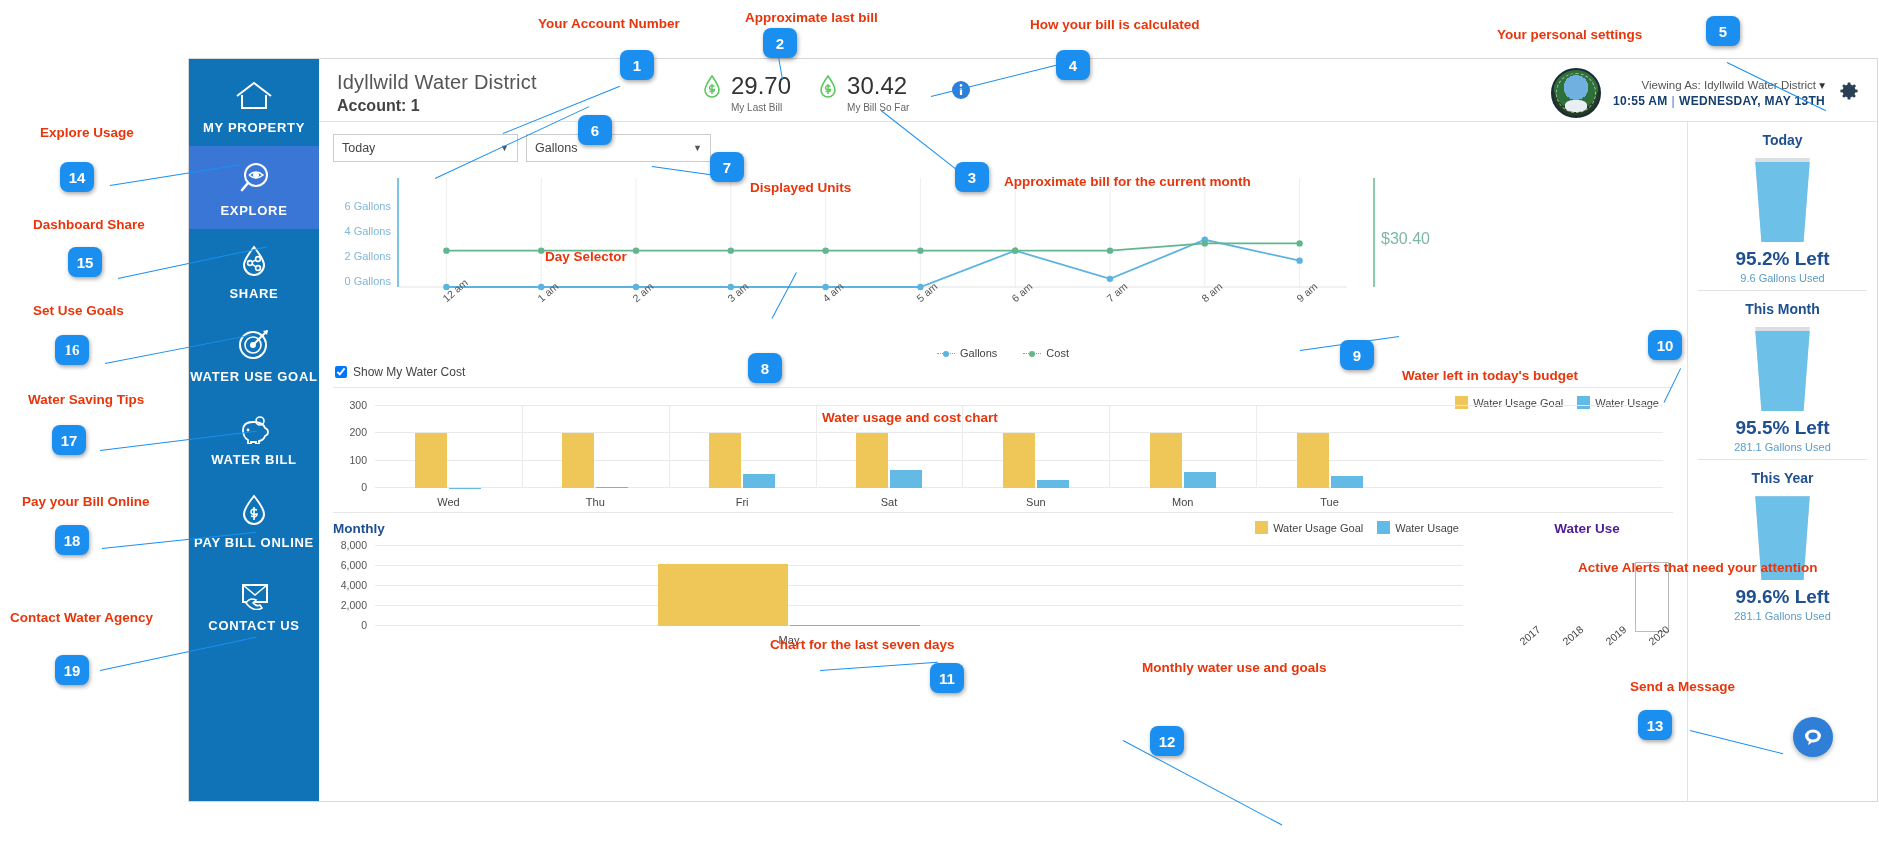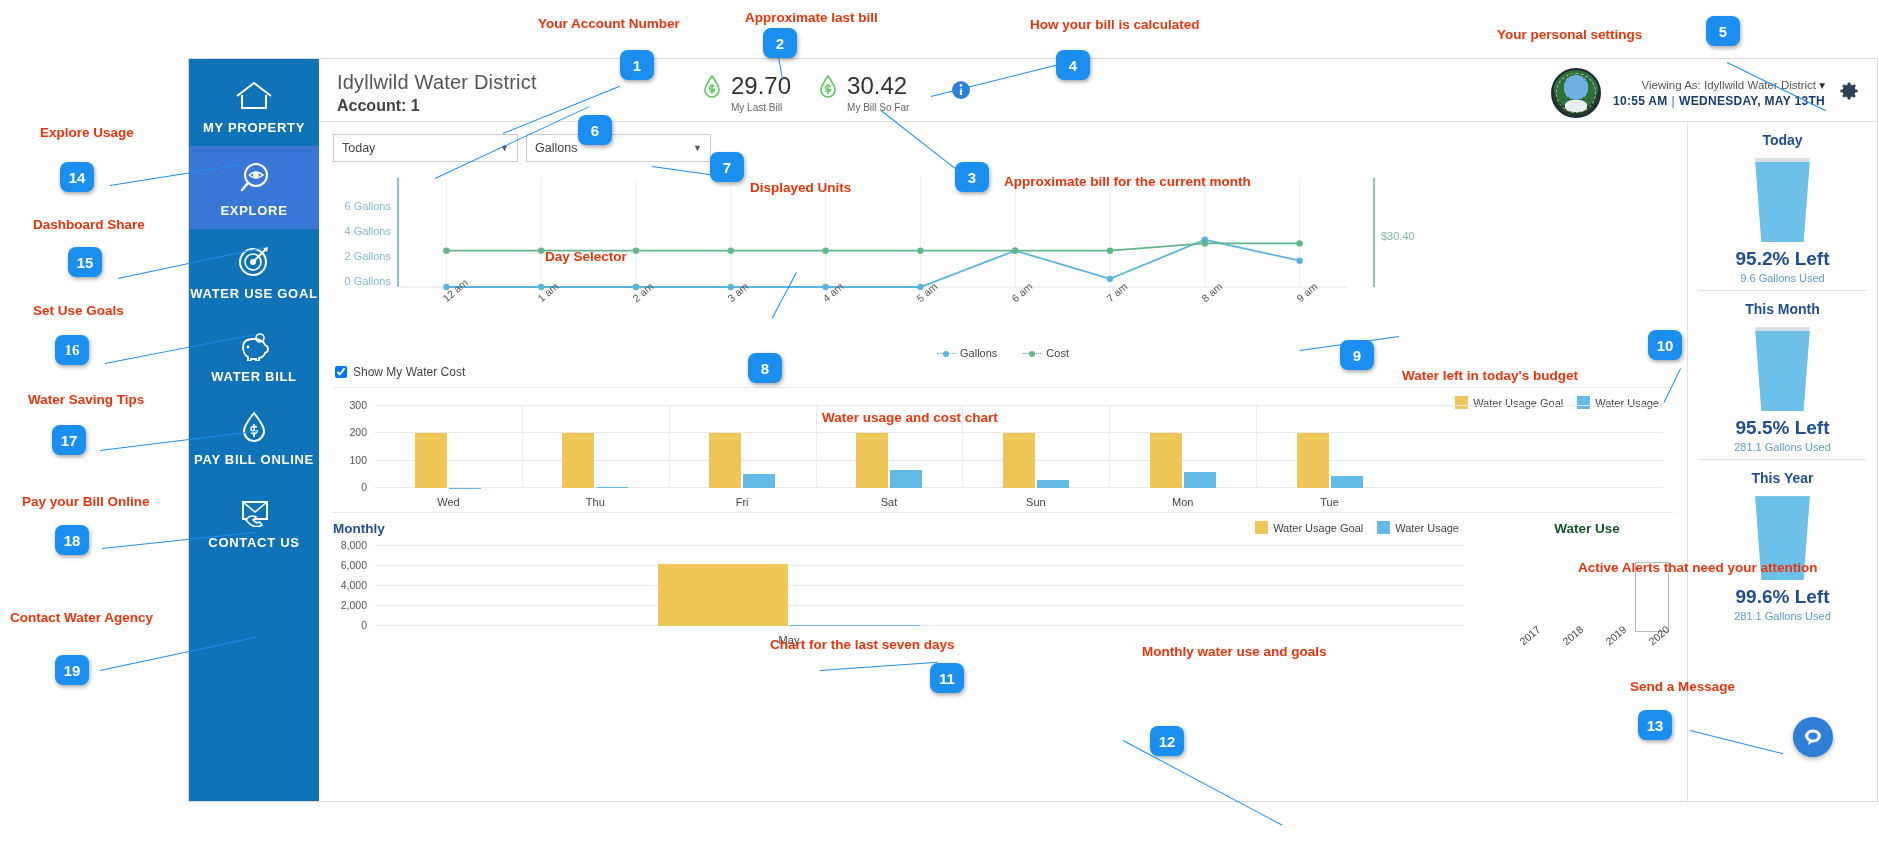--- a/index.html
+++ b/index.html
@@ -67,21 +67,21 @@
           border-left:2px solid #7fc4e0; }
   .xlab { position:absolute; font-size:10.5px; color:#555; transform:rotate(-40deg);
           transform-origin:left top; white-space:nowrap; }
   .legend-h { display:flex; justify-content:center; gap:26px; font-size:11px; color:#444; margin-top:2px;}
   .lg { display:flex; align-items:center; gap:5px; }
   .dash { width:18px; height:0; border-top:1.5px dotted #5bb4e0; position:relative; }
   .dash.green { border-top-color:#63b58e; }
   .dash:after { content:""; position:absolute; left:6px; top:-3px; width:6px; height:6px;
                 border-radius:50%; background:#5bb4e0; }
   .dash.green:after { background:#63b58e; }
-  .costlbl { position:absolute; font-size:11px; color:#7fb8a0; }
+  .costlbl { position:absolute; font-size:16px; color:#7fb8a0; }
   .costaxis { position:absolute; width:2px; background:#8cc9ad; }
   .chk { display:flex; align-items:center; gap:6px; font-size:12px; color:#444;
          padding:6px 0 8px 16px; }
   .chk input { width:12px; height:12px; margin:0; }
   .divider { border-top:1px solid #e6e6e6; margin:0 14px; }
   
   .barsec { padding:8px 14px 2px 14px; position:relative; }
   .sec-title { font-size:13.5px; font-weight:bold; color:#1d4f91; }
   .blegend { position:absolute; right:28px; top:8px; display:flex; gap:14px; font-size:11px; color:#444; }
   .sw { width:13px; height:13px; display:inline-block; margin-right:5px; vertical-align:-2px; }
@@ -93,21 +93,21 @@
   .hgrid { position:absolute; left:0; right:0; height:1px; background:#e9e9e9; }
   .vsep  { position:absolute; top:0; bottom:0; width:1px; background:#ececec; }
   .bar { position:absolute; bottom:0; }
   .bar.goal { background:#eec758; }
   .bar.use  { background:#63bbe5; }
   .bxlab { position:absolute; bottom:2px; font-size:11px; color:#444; text-align:center; }
   
   .lowrow { display:flex; }
   .monthly { flex:1; min-width:0; }
   .wateruse { width:200px; flex:0 0 200px; padding-top:8px; }
-  .wu-title { text-align:center; font-size:13.5px; font-weight:bold; color:#14532d; }
+  .wu-title { text-align:center; font-size:13.5px; font-weight:bold; color:#4c1d95; }
   .wu-plot { position:relative; height:100px; margin:14px 14px 0 14px; border:none; }
   .wu-bar { position:absolute; bottom:18px; width:34px; border:1px solid #bbb; background:#fff; }
   .wu-x { position:absolute; bottom:0; font-size:10.5px; color:#444;
           transform:rotate(-40deg); transform-origin:left top; white-space:nowrap; }
   
   .gauge { text-align:center; padding:10px 0 6px 0; }
   .gauge h4 { margin:0; font-size:14px; color:#1d4f91; }
   .cup { width:62px; height:84px; margin:10px auto 6px auto; position:relative; }
   .cup .body { position:absolute; inset:0; background:#d9dee2;
                clip-path:polygon(6% 0,94% 0,84% 100%,16% 100%); }
@@ -146,20 +146,32 @@
     <div class="nav-item active">
       <span class="ico">
         <svg width="42" height="34" viewBox="0 0 42 34">
             <circle cx="23" cy="14" r="11" fill="none" stroke="#fff" stroke-width="2"></circle>
             <path d="M16 14 q7 -6 14 0 q-7 6 -14 0" fill="none" stroke="#fff" stroke-width="1.6"></path>
             <circle cx="23" cy="14" r="3" fill="#fff"></circle>
             <path d="M15 22 L9 29" stroke="#fff" stroke-width="2.6" stroke-linecap="round"></path>
           </svg>
       </span>
       <span class="lbl">EXPLORE</span>
+    </div>
+    <div class="nav-item">
+      <span class="ico">
+        <svg width="42" height="34" viewBox="0 0 42 34">
+            <path d="M21 3 C13 13 11 18 11 21 a10 10 0 0 0 20 0 c0-3 -2-8 -10-18z" fill="none" stroke="#fff" stroke-width="2"></path>
+            <circle cx="17" cy="19" r="2.4" fill="none" stroke="#fff" stroke-width="1.6"></circle>
+            <circle cx="25" cy="15" r="2.4" fill="none" stroke="#fff" stroke-width="1.6"></circle>
+            <circle cx="25" cy="24" r="2.4" fill="none" stroke="#fff" stroke-width="1.6"></circle>
+            <path d="M19 18 L23 16 M19 20 L23 23" stroke="#fff" stroke-width="1.4"></path>
+          </svg>
+      </span>
+      <span class="lbl">SHARE</span>
     </div>
     <div class="nav-item">
       <span class="ico">
         <svg width="42" height="34" viewBox="0 0 42 34">
             <circle cx="20" cy="18" r="13" fill="none" stroke="#fff" stroke-width="2"></circle>
             <circle cx="20" cy="18" r="8" fill="none" stroke="#fff" stroke-width="1.6"></circle>
             <circle cx="20" cy="18" r="3" fill="#fff"></circle>
             <path d="M20 18 L34 4" stroke="#fff" stroke-width="2"></path>
             <path d="M30 4 l5 -1 l-1 5z" fill="#fff"></path>
           </svg>
@@ -479,21 +491,21 @@
 <div class="ann" style="left:745px; top:10px;">Approximate last bill</div>
 <div class="ann" style="left:1004px; top:174px;">Approximate bill for the current month</div>
 <div class="ann" style="left:1030px; top:17px;">How your bill is calculated</div>
 <div class="ann" style="left:1497px; top:27px;">Your personal settings</div>
 <div class="ann" style="left:545px; top:249px;">Day Selector</div>
 <div class="ann" style="left:750px; top:180px;">Displayed Units</div>
 <div class="ann" style="left:822px; top:410px;">Water usage and cost chart</div>
 <div class="ann" style="left:1402px; top:368px;">Water left in today's budget</div>
 <div class="ann" style="left:1578px; top:560px;">Active Alerts that need your attention</div>
 <div class="ann" style="left:770px; top:637px;">Chart for the last seven days</div>
-<div class="ann" style="left:1142px; top:644px;">Monthly water use and goals</div>
+<div class="ann" style="left:1142px; top:660px;">Monthly water use and goals</div>
 <div class="ann" style="left:1630px; top:679px;">Send a Message</div>
 <div class="ann" style="left:40px;  top:125px;">Explore Usage</div>
 <div class="ann" style="left:33px;  top:217px;">Dashboard Share</div>
 <div class="ann" style="left:33px;  top:303px;">Set Use Goals</div>
 <div class="ann" style="left:28px;  top:392px;">Water Saving Tips</div>
 <div class="ann" style="left:22px;  top:494px;">Pay your Bill Online</div>
 <div class="ann" style="left:10px;  top:610px;">Contact Water Agency</div>
 
 <div class="badge" style="left:620px; top:50px;">1</div>
 <div class="badge" style="left:763px; top:28px;">2</div>

